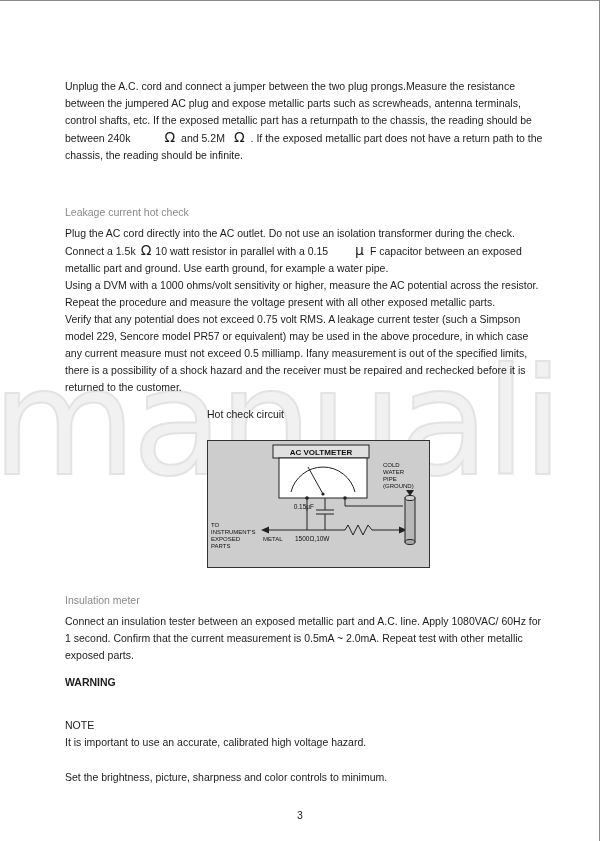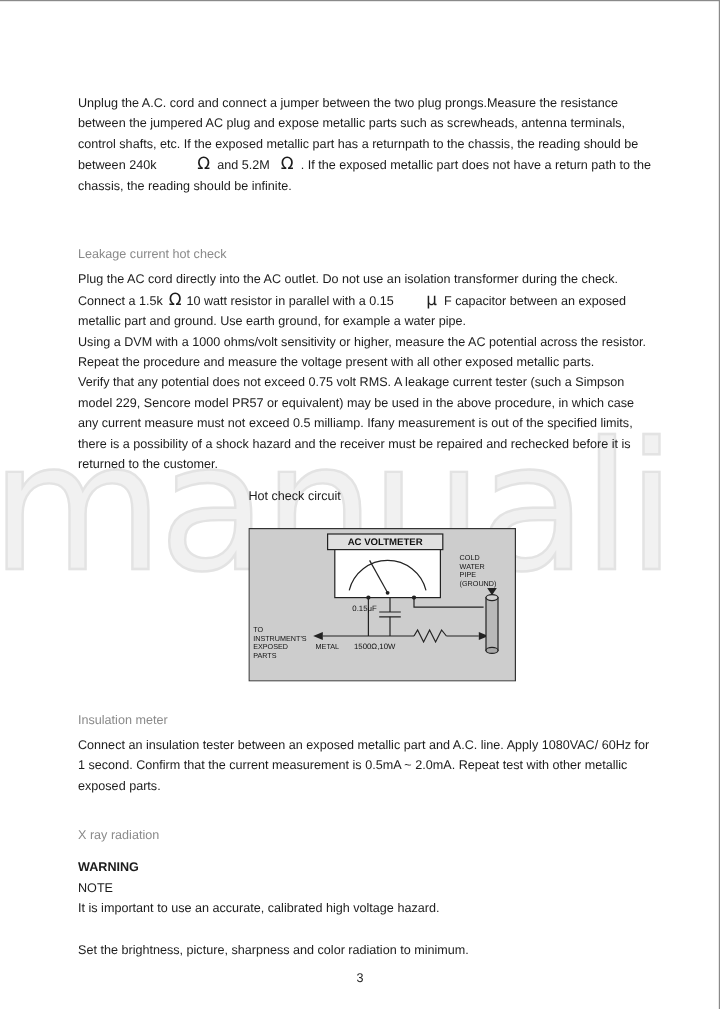--- a/index.html
+++ b/index.html
@@ -34,21 +34,21 @@
   .caption  { margin:10px 0 2px 142px; width:223px; text-align:left; }
   .figure   { margin:17px 0 0 142px; width:223px; height:128px; }
   .figure svg { display:block; }
   .svg-sm  { font-size:6px;   font-family:"Liberation Sans", sans-serif; fill:#111; }
   .svg-med { font-size:6.5px; font-family:"Liberation Sans", sans-serif; fill:#111; }
   .svg-hdr { font-size:8px; font-weight:bold; font-family:"Liberation Sans", sans-serif; fill:#111; }
   .wire { stroke:#222; stroke-width:1; fill:none; }
   .mt-insul { margin-top:24px; }
   .mt-xray  { margin-top:24px; }
   .mt-warn  { margin-top:10px;font-weight:bold; }
-  .mt-note  { }
+  .mt-note  { margin-top:26px; }
   .mt-final { margin-top:18px; }
   .page-number {
     position:absolute; left:0; top:808px; width:600px;
     text-align:center; font-size:10.5px; color:#1c1c1c; z-index:1;
   }
 </style>
 </head>
 <body>
 
 <div class="page">
@@ -113,26 +113,25 @@
 
         <rect x="198" y="58" width="10" height="44" fill="#b8b8b8" stroke="#222"></rect>
         <ellipse cx="203" cy="58" rx="5" ry="2.5" fill="#d2d2d2" stroke="#222"></ellipse>
         <ellipse cx="203" cy="102" rx="5" ry="2.5" fill="#a8a8a8" stroke="#222"></ellipse>
       </svg>
     </div>
 
     <p class="heading mt-insul">Insulation meter</p>
     <p>Connect an insulation tester between an exposed metallic part and A.C. line. Apply 1080VAC/ 60Hz for 1 second. Confirm that the current measurement is 0.5mA ~ 2.0mA. Repeat test with other metallic exposed parts.</p>
 
-    <p class="heading mt-xray">X ray radiation</p>
 
     <p class="mt-warn">WARNING</p>
 
     <p class="mt-note">NOTE</p>
     <p>It is important to use an accurate, calibrated high voltage hazard.</p>
 
-    <p class="mt-final">Set the brightness, picture, sharpness and color radiation to minimum.</p>
+    <p class="mt-final">Set the brightness, picture, sharpness and color controls to minimum.</p>
 
   </div>
 
   <div class="page-number">3</div>
 
 </div>
 
 </body></html>

